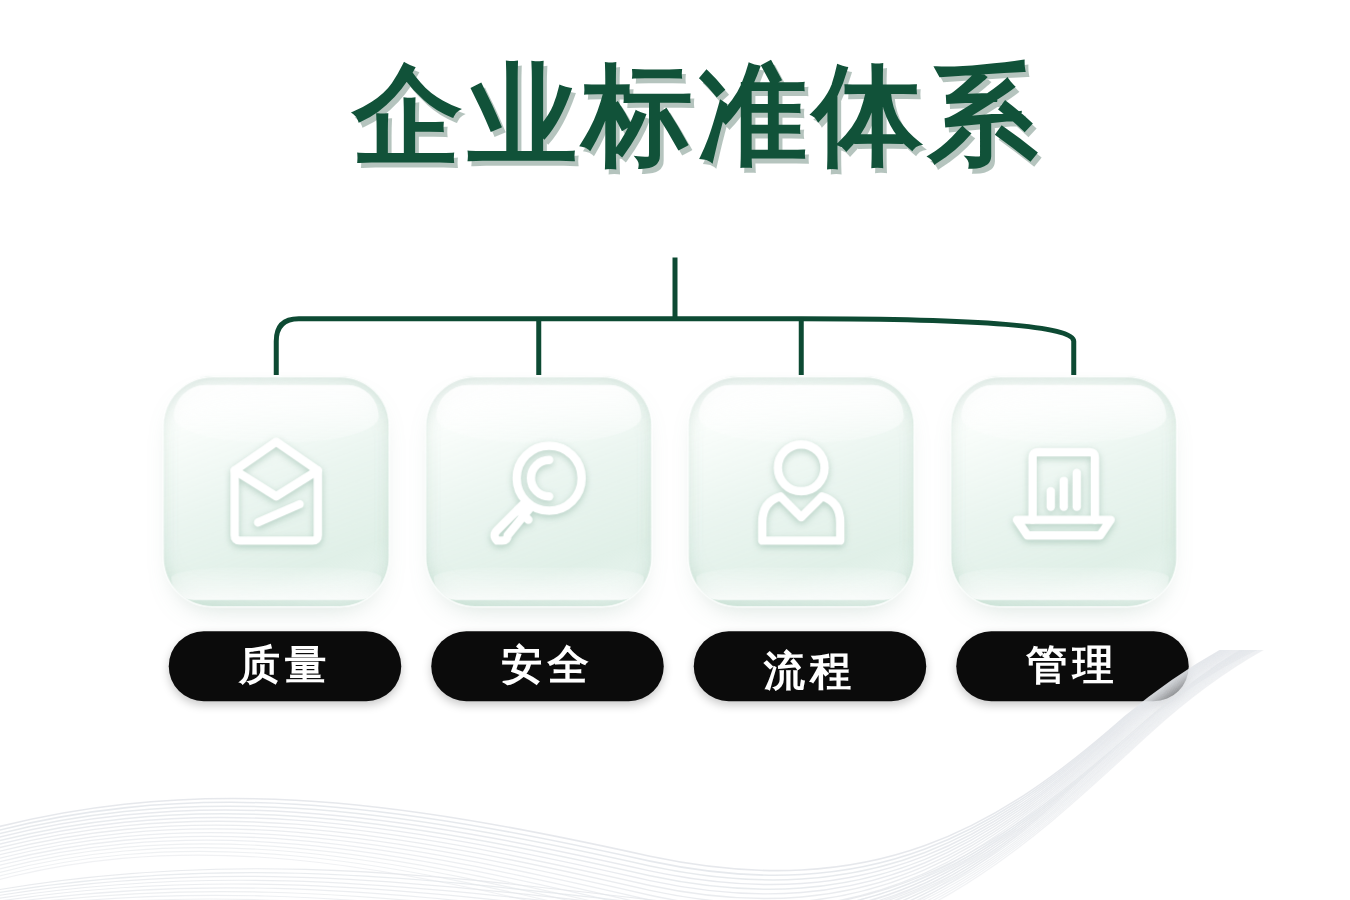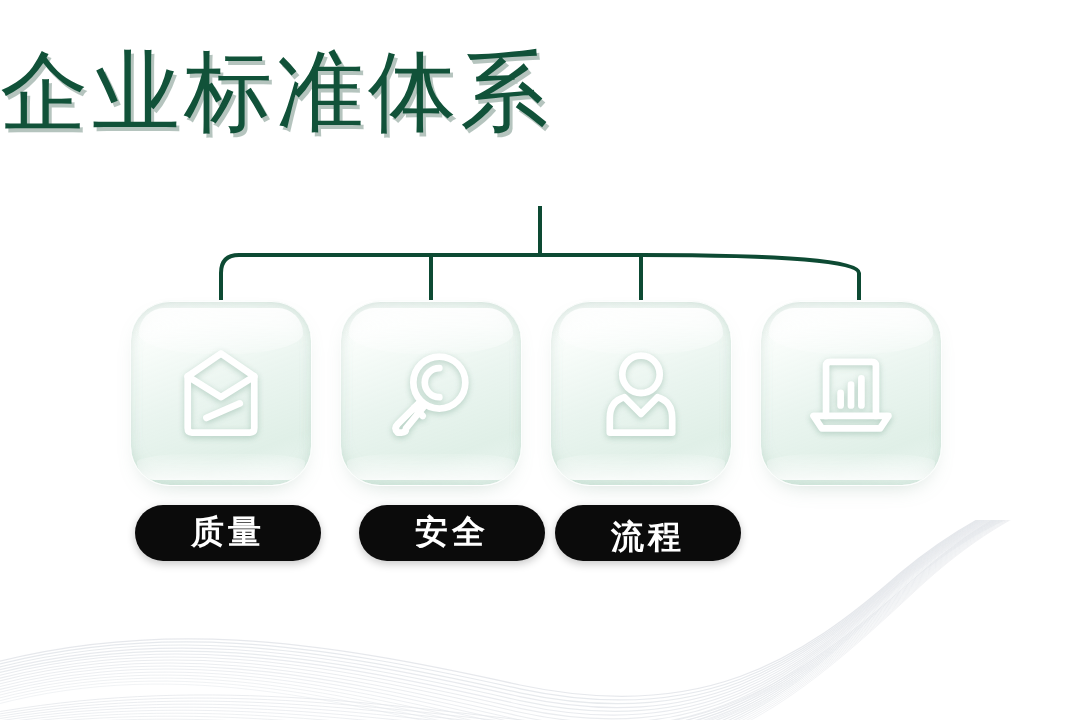--- a/index.html
+++ b/index.html
@@ -20,27 +20,29 @@
       linear-gradient(125deg,#c9f7c4 0%, #b2f0ab 45%, #8fe789 100%);
     overflow:hidden;
   }
   .header::after{
     content:"";position:absolute;inset:0;
     background:radial-gradient(ellipse 560px 300px at 50% 0%, rgba(255,255,255,.72) 0%, rgba(255,255,255,.30) 45%, rgba(255,255,255,0) 75%);
     pointer-events:none;
   }
   .header-title{
     position:absolute; left:0; right:0; top:47px;
+    text-align:center;
     font-size:88px; line-height:1.02;
-    font-weight:400;
+    font-weight:700;
     letter-spacing:4px;
     color:#115239;
     text-shadow:3px 4px 0 rgba(9,58,39,.30);
     z-index:3;
     white-space:nowrap;
+    padding-left:36px;
   }
 
   
   .tree { position:absolute; left:0; top:200px; width:1080px; height:120px; z-index:4; }
 
   
   .cards { position:absolute; left:0; top:300px; width:1080px; height:190px; }
   .card{
     position:absolute; top:0; width:182px; height:186px;
     border-radius:40px;
@@ -154,25 +156,28 @@
         </svg>
       </div>
     </div>
 
   </div>
 
   <div class="pills">
     <div class="pill" style="left:135px;">
       <span>质量</span>
     </div>
-    <div class="pill" style="left:359px;">
+    <div class="pill" style="left:345px;">
       <span>安全</span>
     </div>
     <div class="pill" style="left:555px;align-items:flex-end;">
       <span>流程</span>
+    </div>
+    <div class="pill" style="left:765px;">
+      <span>管理</span>
     </div>
   </div>
 
   <svg class="waves" viewBox="0 0 1080 200" width="1080" height="200" preserveAspectRatio="none">
     <g id="wave-group" fill="none" stroke="#e1e5e9" stroke-width="1.1">
         <path d="M -40,152.2 C 150,94 320,120.8 520,165 C 700,203.12 800,141.4 900,53.2 C 980,-12.879999999999999 1040,-32.96 1130,-51.04" stroke="#e3e6ea" stroke-width="1.25" fill="none" opacity="0.90"></path>
         <path d="M -40,155.06 C 150,96.6 320,124.44 520,168.9 C 700,207.176 800,142.98666666666668 900,54.339999999999996 C 980,-11.937333333333331 1040,-32.074666666666666 1130,-50.212" stroke="#e3e6ea" stroke-width="1.23" fill="none" opacity="0.88"></path>
         <path d="M -40,157.92 C 150,99.2 320,128.08 520,172.8 C 700,211.232 800,144.57333333333332 900,55.48 C 980,-10.994666666666667 1040,-31.189333333333337 1130,-49.384" stroke="#e3e6ea" stroke-width="1.20" fill="none" opacity="0.85"></path>
         <path d="M -40,160.78 C 150,101.8 320,131.72 520,176.7 C 700,215.288 800,146.16000000000003 900,56.620000000000005 C 980,-10.051999999999998 1040,-30.304 1130,-48.556" stroke="#e3e6ea" stroke-width="1.18" fill="none" opacity="0.83"></path>
         <path d="M -40,163.64000000000001 C 150,104.4 320,135.36 520,180.6 C 700,219.344 800,147.74666666666667 900,57.76 C 980,-9.109333333333334 1040,-29.418666666666667 1130,-47.728" stroke="#e3e6ea" stroke-width="1.16" fill="none" opacity="0.81"></path>

